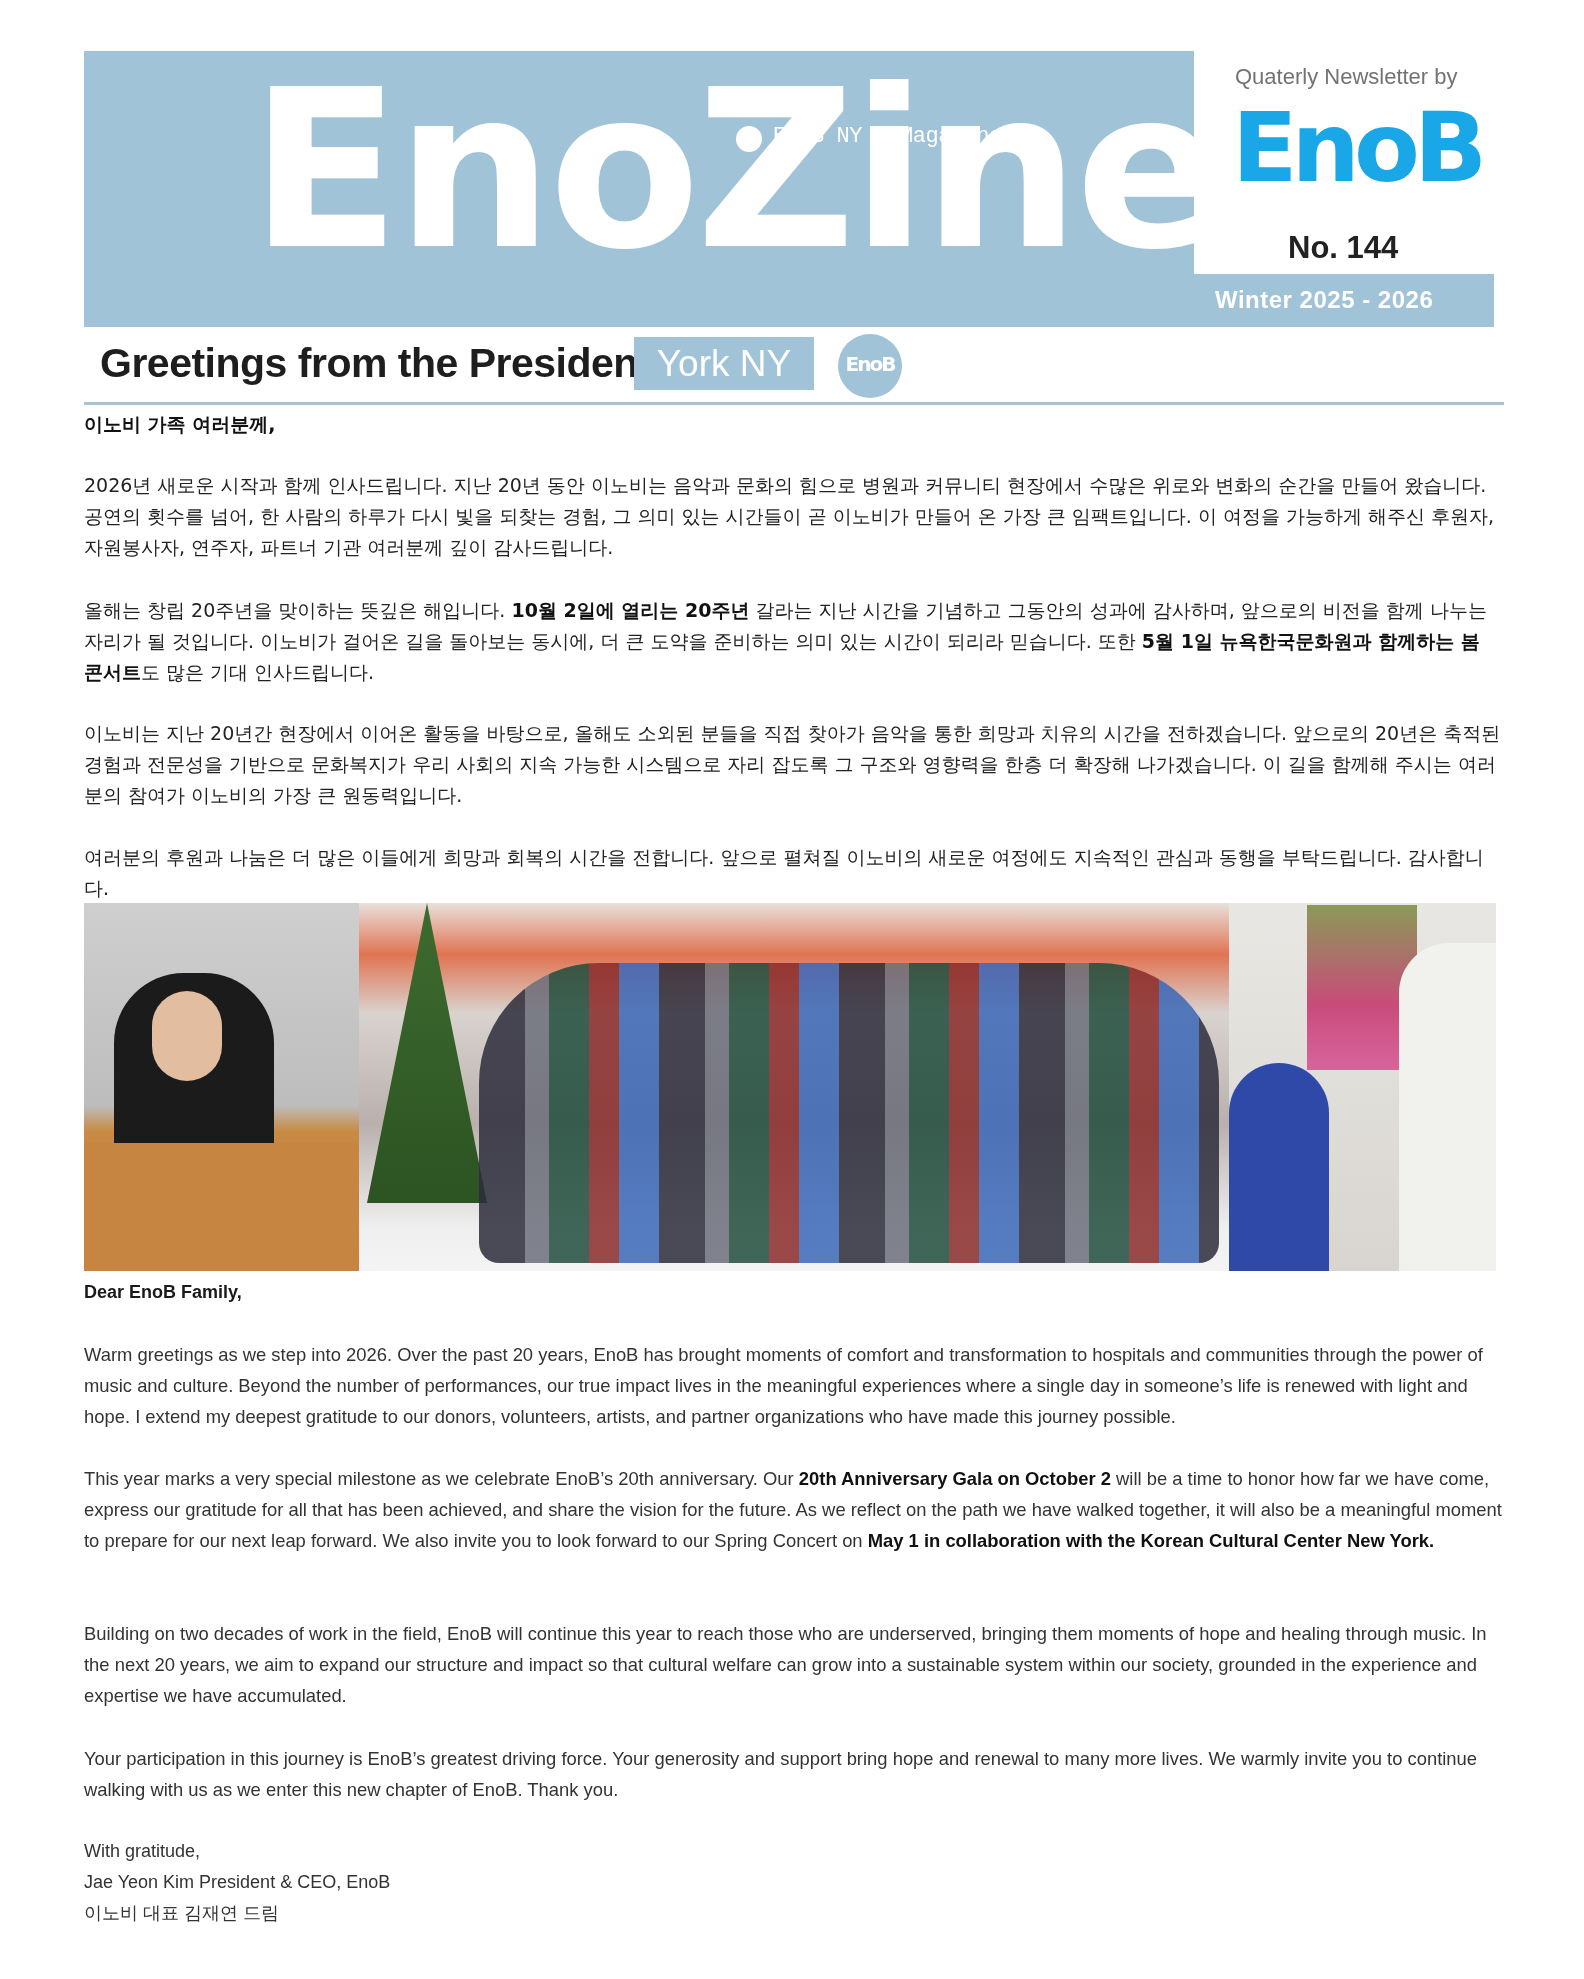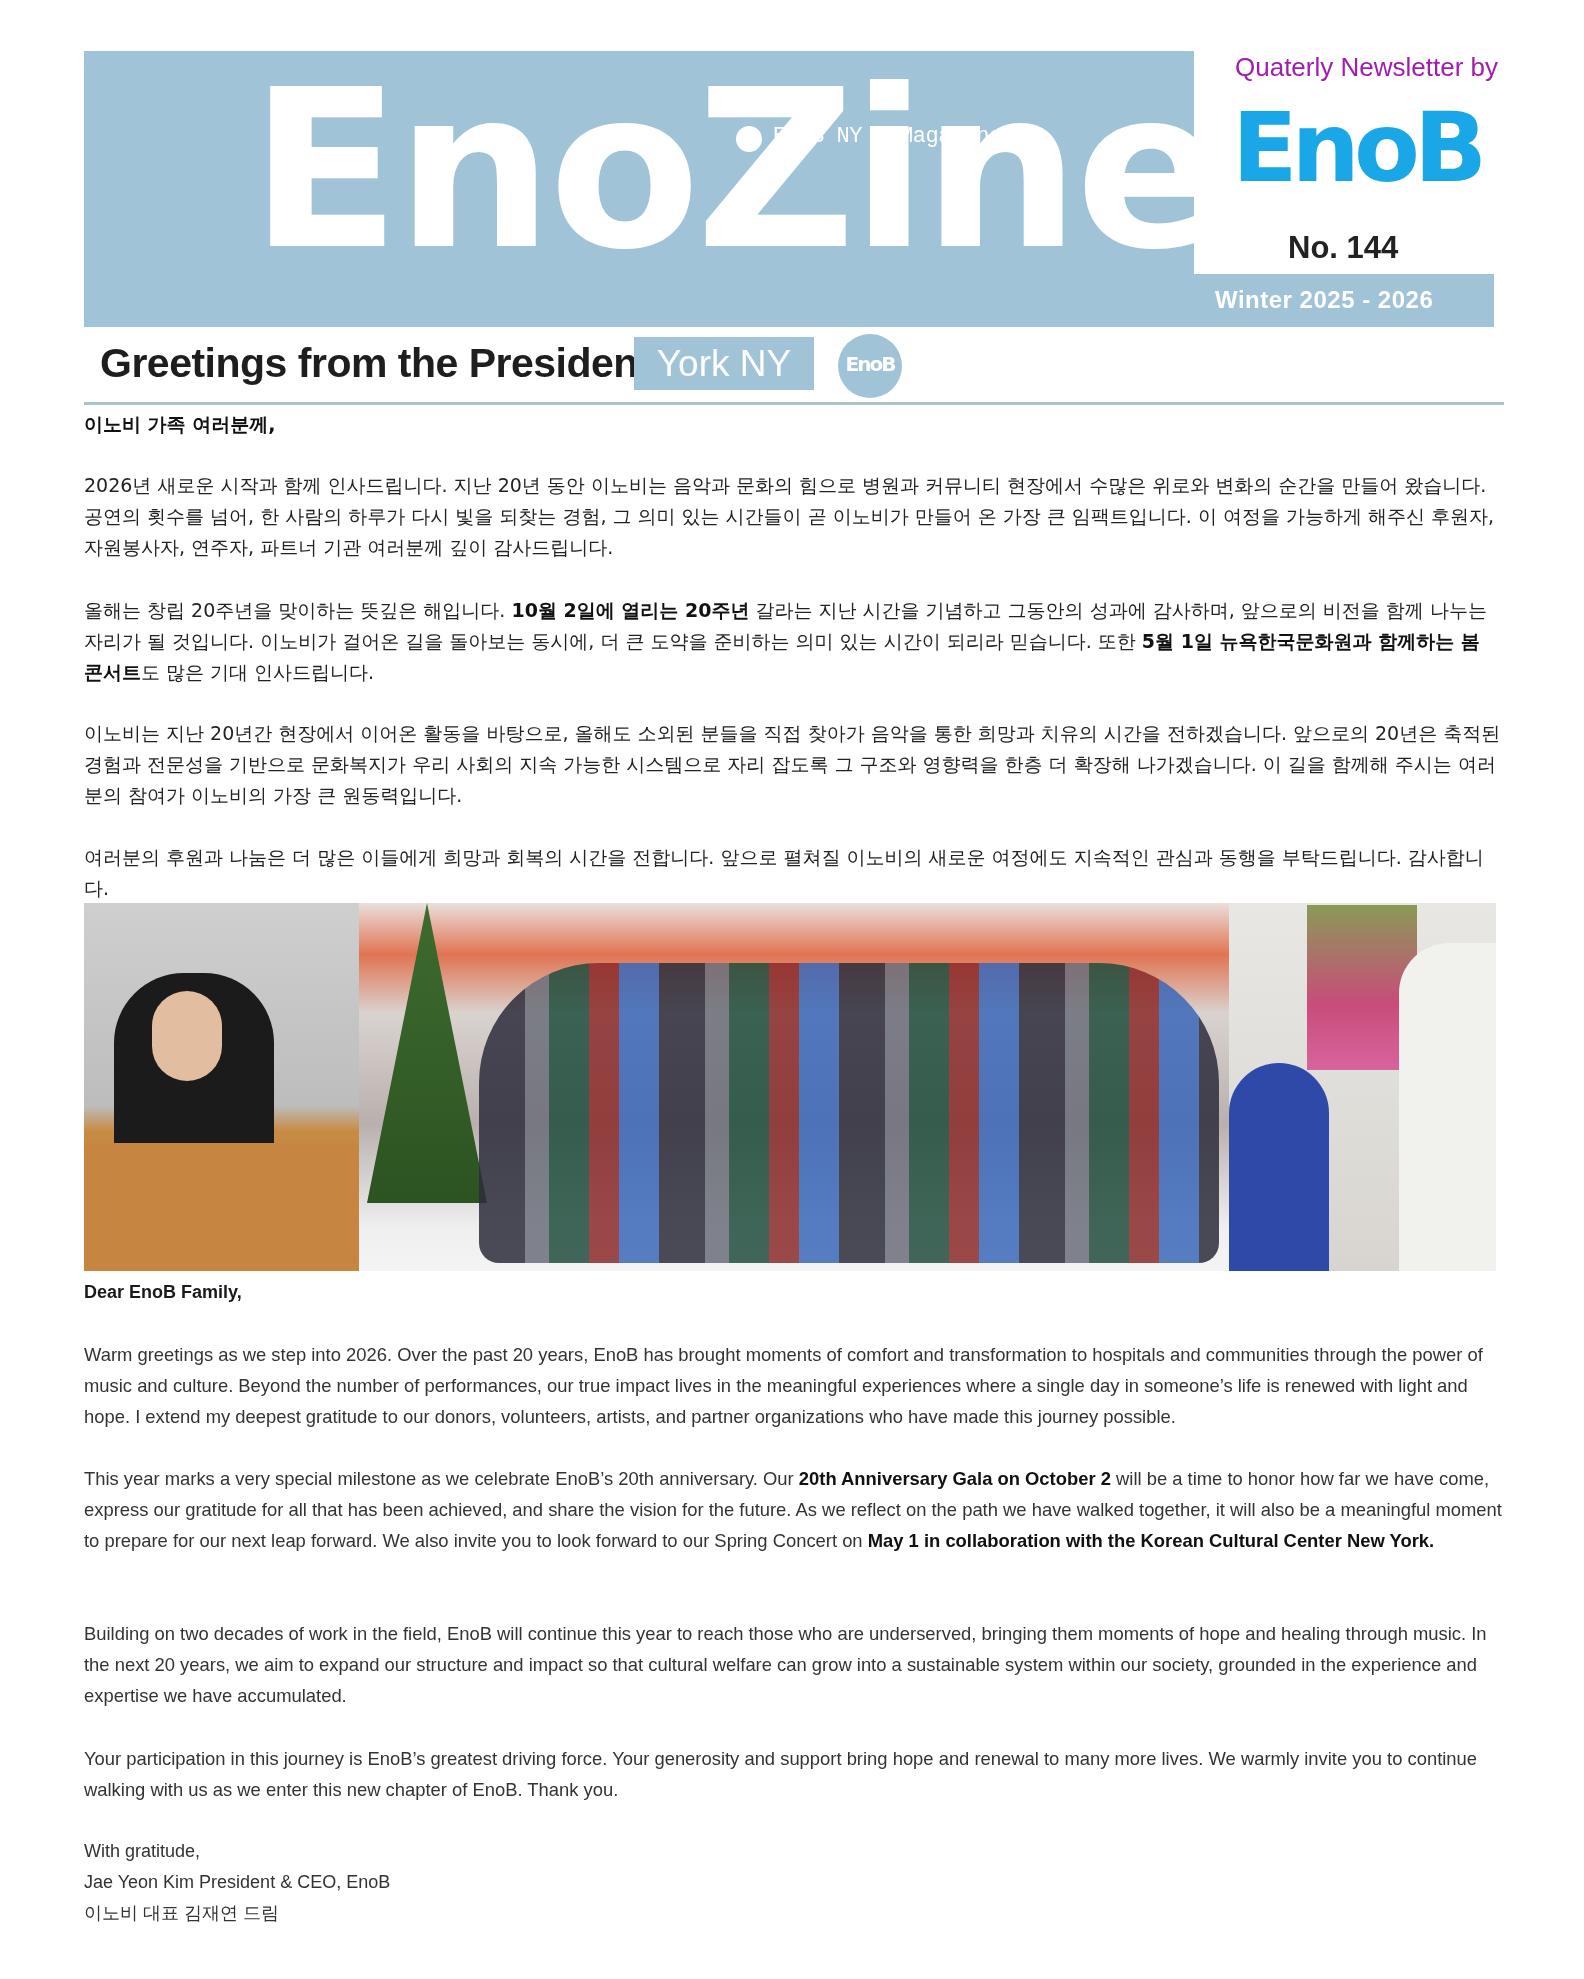--- a/index.html
+++ b/index.html
@@ -7,21 +7,21 @@
   body { font-family: "DejaVu Sans", "Liberation Sans", sans-serif; color: #222; position: relative; }
 
   
   .masthead { position: absolute; left: 84px; top: 51px; width: 1110px; height: 275px; background: #a1c3d8; }
   .masthead-rule { position: absolute; left: 84px; top: 324px; width: 1410px; height: 3px; background: #a1c3d8; }
   .logo-title { position: absolute; left: 250px; top: 60px; font-family: "DejaVu Sans", sans-serif; font-weight: bold; font-size: 220px; line-height: 1; color: #ffffff; letter-spacing: -4px; }
   .logo-dot { position: absolute; left: 736px; top: 126px; width: 26px; height: 26px; border-radius: 50%; background: #ffffff; }
   .logo-sub { position: absolute; left: 773px; top: 124px; font-family: Liberation Mono, monospace; font-size: 22px; color: #ffffff; letter-spacing: -0.5px; }
 
   .issue-panel { position: absolute; left: 1194px; top: 51px; width: 300px; height: 220px; background: #fff; }
-  .issue-kicker { position: absolute; left: 1235px; top: 52px; font-family: "Liberation Sans", sans-serif; font-size: 26px; color: #a21caf; }
+  .issue-kicker { position: absolute; left: 1235px; top: 64px; font-family: "Liberation Sans", sans-serif; font-size: 22px; color: #737373; }
   .issue-logo { position: absolute; left: 1232px; top: 100px; font-family: "DejaVu Sans", sans-serif; font-weight: bold; font-size: 96px; line-height: 1; color: #1aa7e8; letter-spacing: -6px; }
   .issue-number { position: absolute; left: 1288px; top: 230px; font-family: "Liberation Sans", sans-serif; font-weight: bold; font-size: 31px; color: #222; }
   .issue-season-bar { position: absolute; left: 1194px; top: 274px; width: 300px; height: 50px; background: #a1c3d8; }
   .issue-season { position: absolute; left: 1215px; top: 286px; font-family: "Liberation Sans", sans-serif; font-weight: bold; font-size: 24px; color: #ffffff; letter-spacing: 0.5px; }
 
   
   .section-title { position: absolute; left: 84px; top: 340px; font-family: "Liberation Sans", sans-serif; font-size: 41px; color: #1e1e1e; letter-spacing: -0.5px; margin-left: 16px; }
   .section-tag { position: absolute; left: 634px; top: 337px; width: 180px; height: 53px; background: #a1c3d8; color: #fff; font-family: "Liberation Sans", sans-serif; font-size: 37px; line-height: 53px; text-align: center; }
   .section-badge { position: absolute; left: 838px; top: 334px; width: 64px; height: 64px; border-radius: 50%; background: #a1c3d8; color: #fff; font-weight: bold; font-size: 20px; text-align: center; line-height: 60px; letter-spacing: -2px; }
   .section-rule { position: absolute; left: 84px; top: 402px; width: 1420px; height: 3px; background: #a9c3d3; }

